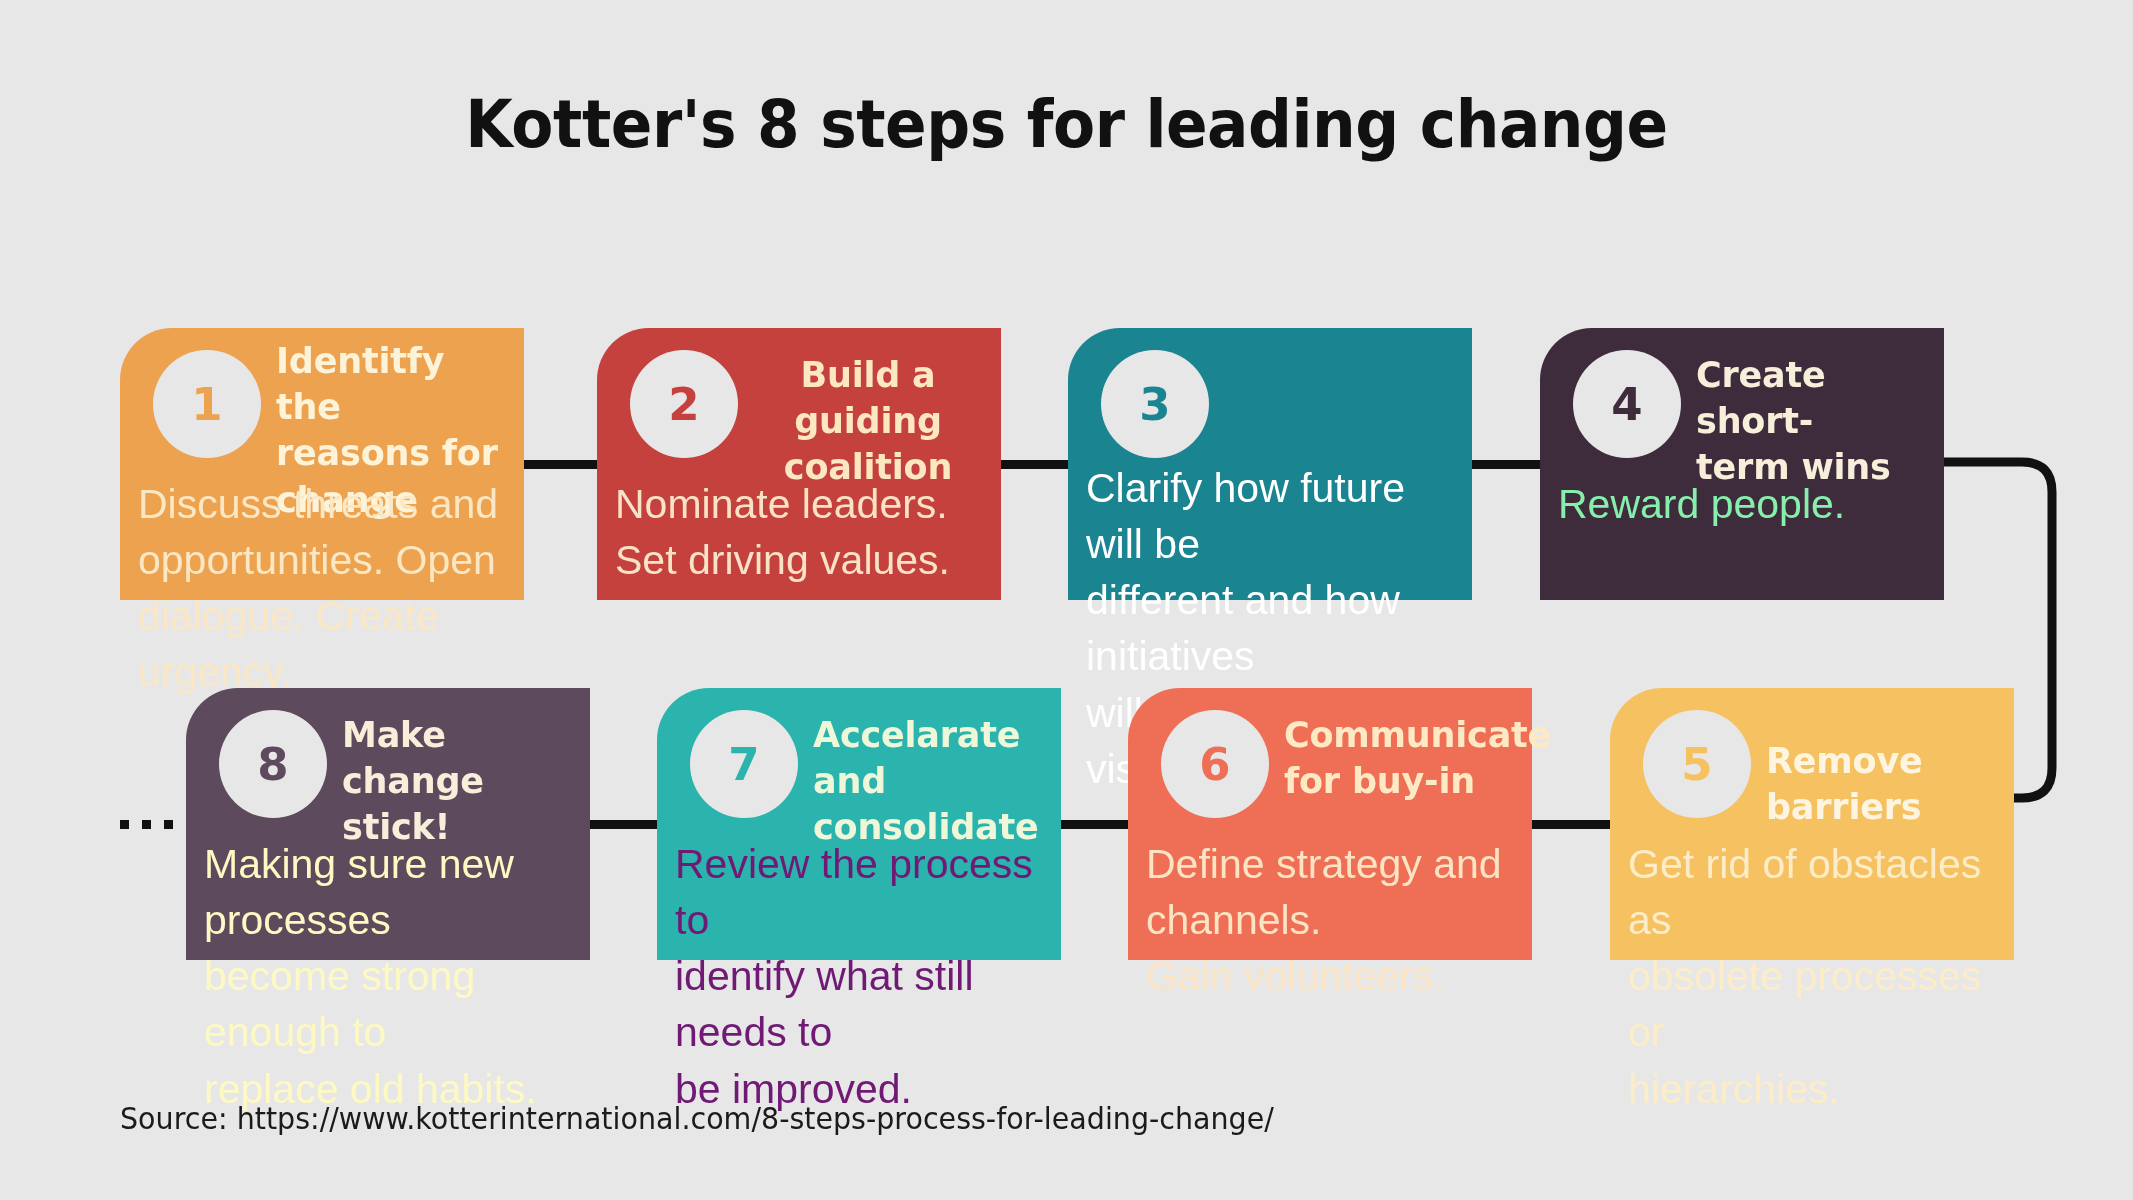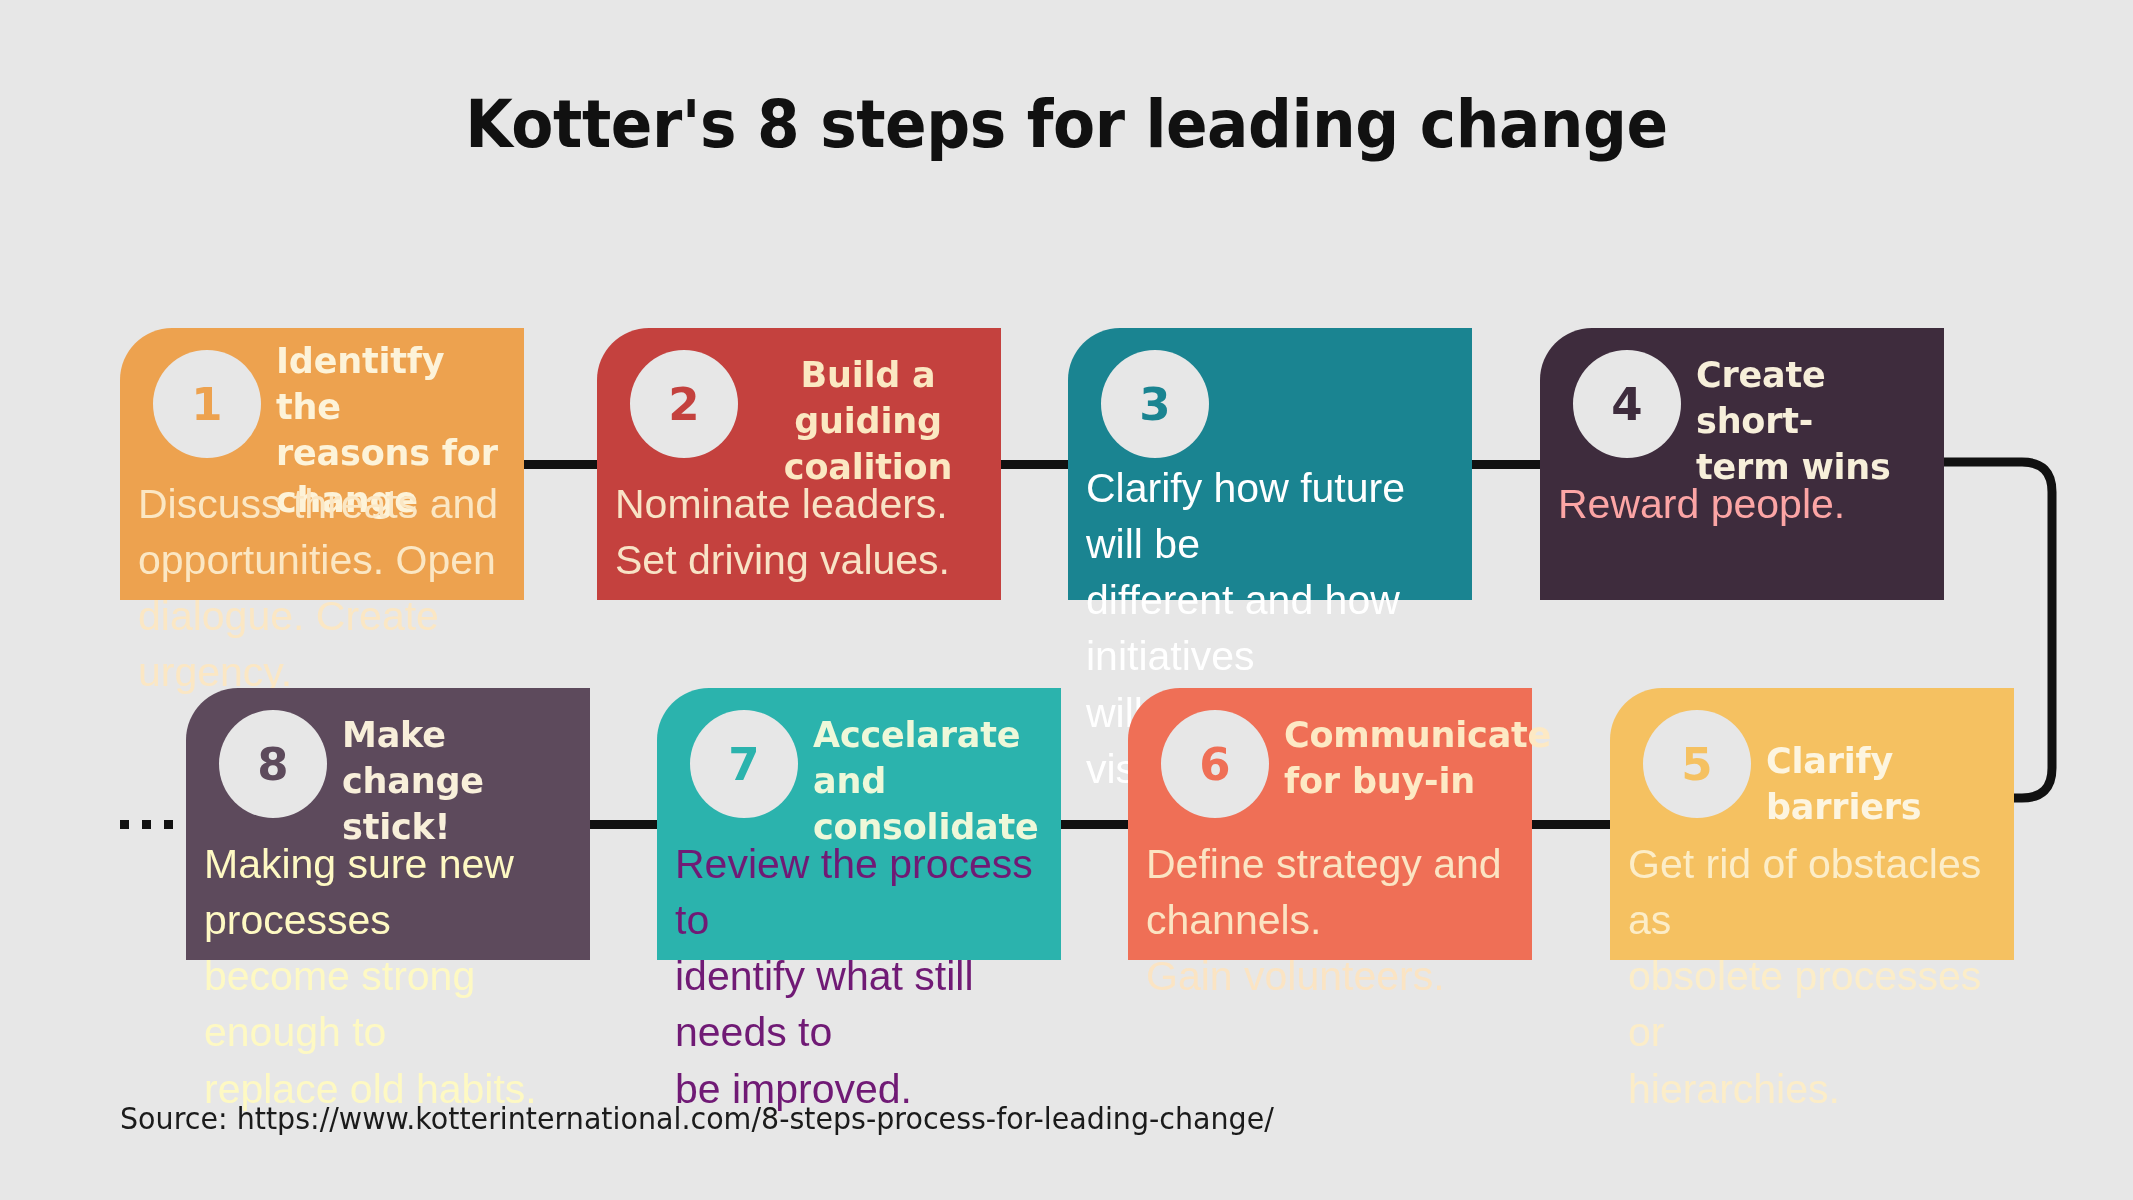--- a/index.html
+++ b/index.html
@@ -143,21 +143,21 @@
 different and how initiatives
 will lead to this vision.</div>
   </div>
 
   <div class="card" style="left: 1540px; top: 328px; width: 404px; height: 272px; background: rgb(62, 44, 61);">
     <div class="badge" style="color: rgb(62, 44, 61); background: rgb(231, 231, 231);">
       <span>4</span>
     </div>
     <div class="heading" style="color: rgb(247, 239, 218);">Create short-
 term wins</div>
-    <div class="body" style="top: 148px; color: #fca5a5;">Reward people.</div>
+    <div class="body" style="top: 148px; color: #86efac;">Reward people.</div>
   </div>
 
   <div class="card" style="left: 186px; top: 688px; width: 404px; height: 272px; background: rgb(93, 74, 92);">
     <div class="badge" style="color: rgb(93, 74, 92); background: rgb(231, 231, 231);">
       <span>8</span>
     </div>
     <div class="heading" style="color: rgb(248, 239, 218);">Make change
 stick!</div>
     <div class="body" style="top: 148px; color: #fef9c3;">Making sure new processes
 become strong enough to
@@ -183,21 +183,21 @@
 for buy-in</div>
     <div class="body" style="top: 148px; color: rgb(251, 228, 195);">Define strategy and
 channels.
 Gain volunteers.</div>
   </div>
 
   <div class="card" style="left: 1610px; top: 688px; width: 404px; height: 272px; background: rgb(245, 193, 97);">
     <div class="badge" style="color: rgb(245, 193, 97); background: rgb(231, 231, 231);">
       <span>5</span>
     </div>
-    <div class="heading one-line" style="color: rgb(253, 245, 224);">Clarify barriers</div>
+    <div class="heading one-line" style="color: rgb(253, 245, 224);">Remove barriers</div>
     <div class="body" style="top: 148px; color: rgb(252, 237, 200);">Get rid of obstacles as
 obsolete processes or
 hierarchies.</div>
   </div>
 
   <div class="source">Source: https://www.kotterinternational.com/8-steps-process-for-leading-change/</div>
 
 </div>
 
 </body></html>

